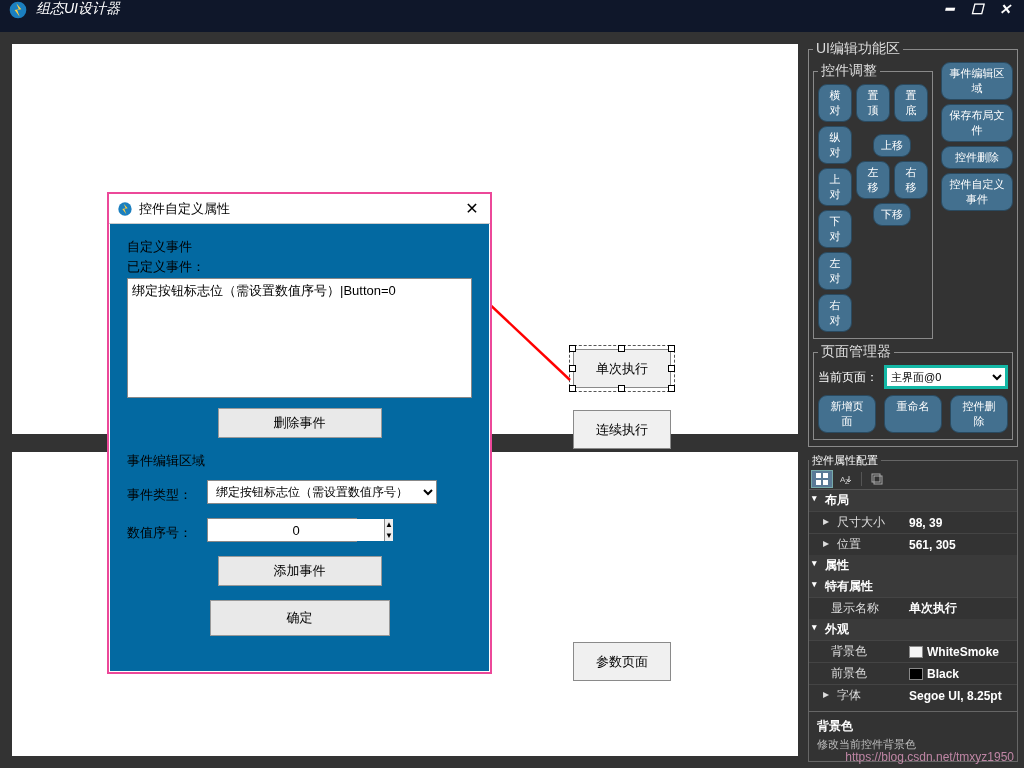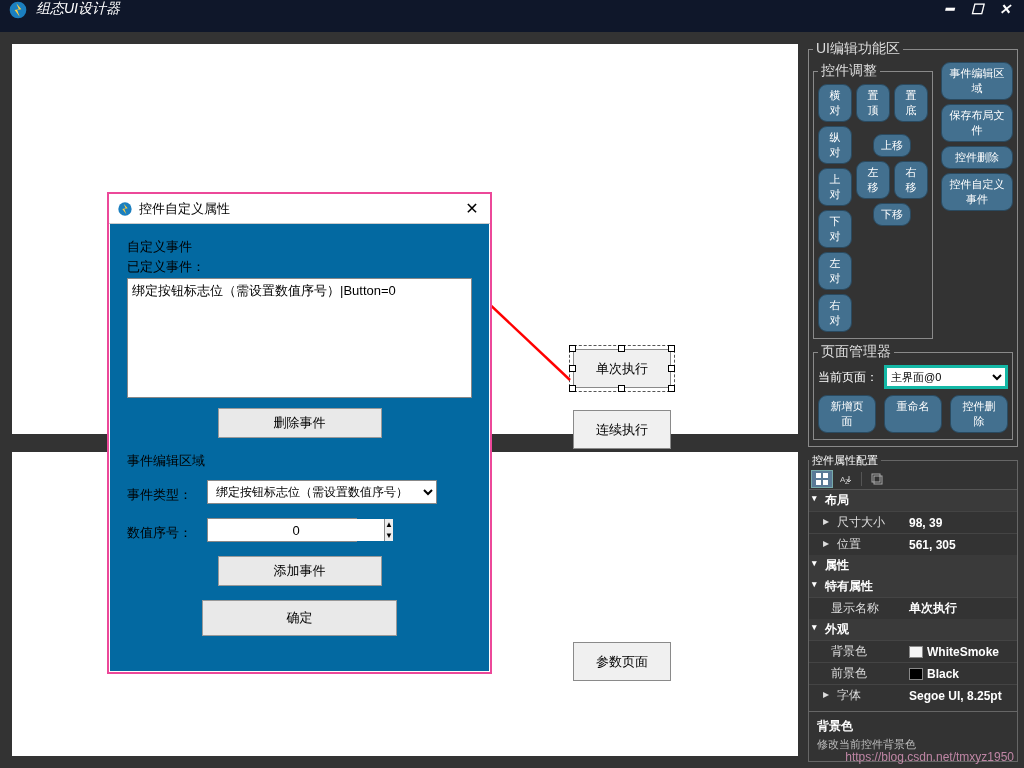--- a/index.html
+++ b/index.html
@@ -40,21 +40,21 @@
 .dlg-btn { display:block; margin:10px auto 14px; width:164px; height:30px; background:#e9e9e9; border:1px solid #999; font-size:13px; cursor:pointer; }
 .sect-title { font-size:13px; margin:8px 0 10px; }
 .row { display:flex; align-items:flex-end; margin-bottom:14px; font-size:13px;}
 .row label { width:80px; }
 .row select, .row .numwrap { flex:0 0 230px; }
 .row select { height:24px; border:1px solid #888; background:#fff; font-size:12px; padding:0 4px;}
 .numwrap { display:flex; background:#fff; border:1px solid #888; width:150px !important; flex:none !important; height:24px; }
 .numwrap input { border:none; flex:1; text-align:center; font-size:13px; outline:none;}
 .spinbtns { width:18px; display:flex; flex-direction:column; border-left:1px solid #888; }
 .spinbtns div { flex:1; font-size:8px; display:flex; align-items:center; justify-content:center; cursor:pointer; background:#eee;}
-.dlg-btn-lg { width:195px; height:36px; }
+.dlg-btn-lg { width:180px; height:36px; }
 
 
 fieldset.panel { border:1px solid #8a8a8a; padding:4px 4px 6px; }
 fieldset.panel > legend { font-size:14px; padding:0 3px; color:#ddd;}
 .pill-grid { display:flex; gap:4px; }
 .pill-col { display:flex; flex-direction:column; gap:4px; }
 .pill { background:#43708f; border:1px solid #2a4a60; border-radius:9px; color:#fff; font-size:11px; padding:3px 7px; text-align:center; cursor:pointer; min-width:34px; }
 .pill.wide { min-width:58px; }
 .pill.side{min-width:62px;}
 

